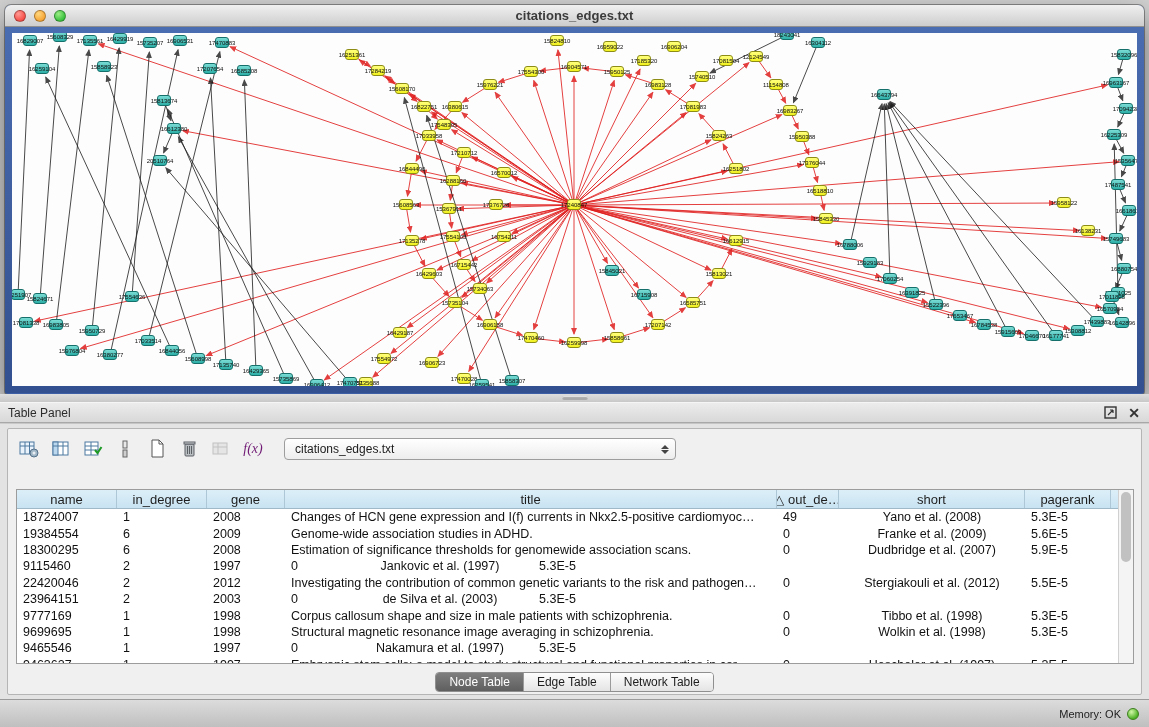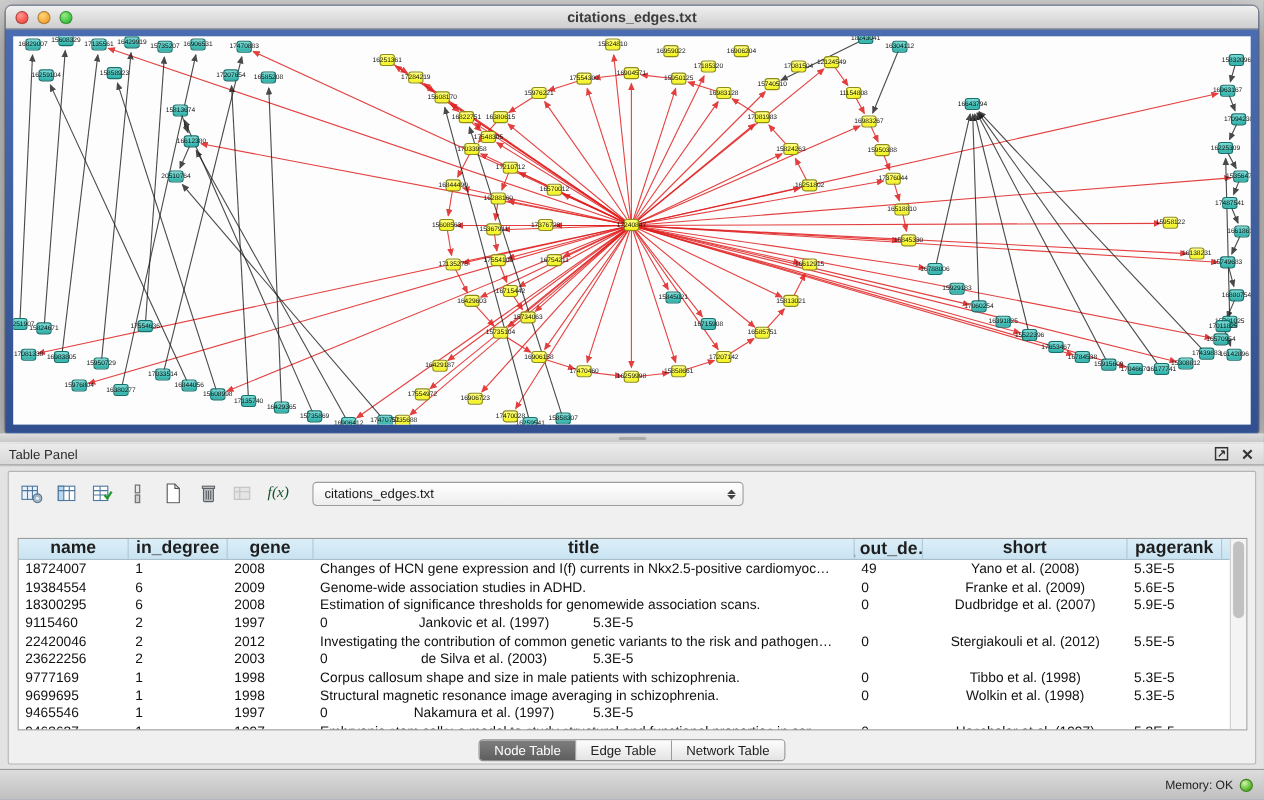--- a/index.html
+++ b/index.html
@@ -93,21 +93,21 @@
     border:1px solid #b5b5b5;
     border-radius:2px;
   }
 
   
   .tb { display:flex; align-items:center; gap:6px; padding:7px 8px 6px 8px; height:38px; }
   .tb .tbtn {
     width:26px; height:24px; display:flex; align-items:center; justify-content:center;
     border-radius:3px;
   }
-  .tb .fx { font-family:"Liberation Serif", serif; font-style:italic; font-size:14px; color:#14532d; }
+  .tb .fx { font-family:"Liberation Serif", serif; font-style:italic; font-size:14px; color:#701a75; }
   .combo {
     margin-left:12px;
     width:392px; height:22px;
     background:linear-gradient(#ffffff,#ededed);
     border:1px solid #9d9d9d; border-radius:4px;
     display:flex; align-items:center;
     font-size:12px; color:#1c1c1c;
     padding-left:10px; position:relative;
   }
   .combo .arrows {
@@ -121,24 +121,24 @@
   
   .tbl-wrap {
     position:absolute; left:8px; top:60px; width:1118px; height:175px;
     background:#fff; border:1px solid #9c9c9c;
     overflow:hidden;
   }
   .tbl-scroll { position:absolute; right:0; top:0; bottom:0; width:15px; background:#f4f4f4; border-left:1px solid #d0d0d0; }
   .tbl-scroll .thumb { position:absolute; left:2px; top:2px; width:10px; height:70px; border-radius:5px; background:#c1c1c1; }
   .thead { display:flex; height:19px; background:linear-gradient(#dcefF8,#c9e3f2); border-bottom:1px solid #9fb9c9; }
   .th {
-    font-size:16px; color:#1e1e1e;
+    font-size:13px; color:#1e1e1e;
     display:flex; align-items:center; justify-content:center;
     border-right:1px solid #aec7d6;
-    overflow:hidden; white-space:nowrap;font-weight:bold;
+    overflow:hidden; white-space:nowrap;
   }
   .trow { display:flex; height:16.4px; align-items:center; }
   .td {
     font-size:12.5px; color:#111;
     padding-left:6px;
     overflow:hidden; white-space:nowrap;
     flex-shrink:0;
   }
   .td.center { text-align:center; padding-left:0; }
 
@@ -831,21 +831,21 @@
           <div class="trow">
             <div class="td" style="width: 100px;">22420046</div>
             <div class="td" style="width: 90px;">2</div>
             <div class="td" style="width: 78px;">2012</div>
             <div class="td" style="width: 492px;">Investigating the contribution of common genetic variants to the risk and pathogen…</div>
             <div class="td" style="width: 62px;">0</div>
             <div class="td center" style="width: 186px;">Stergiakouli et al. (2012)</div>
             <div class="td" style="width: 86px;">5.5E-5</div>
           </div>
           <div class="trow">
-            <div class="td" style="width: 100px;">23622256</div>
+            <div class="td" style="width: 100px;">23964151</div>
             <div class="td" style="width: 90px;">2</div>
             <div class="td" style="width: 78px;">2003</div>
             <div class="td" style="width: 62px;">0</div>
             <div class="td center" style="width: 186px;">de Silva et al. (2003)</div>
             <div class="td" style="width: 86px;">5.3E-5</div>
           </div>
           <div class="trow">
             <div class="td" style="width: 100px;">9777169</div>
             <div class="td" style="width: 90px;">1</div>
             <div class="td" style="width: 78px;">1998</div>

